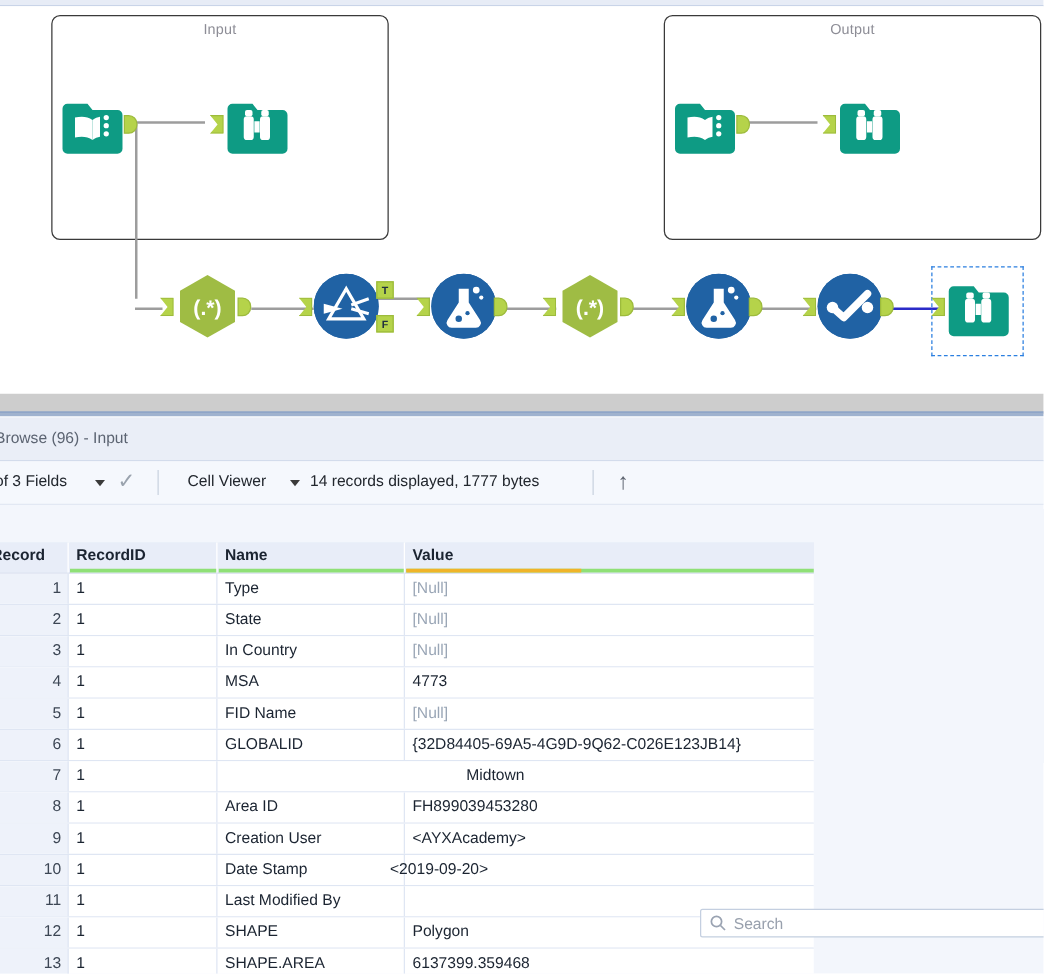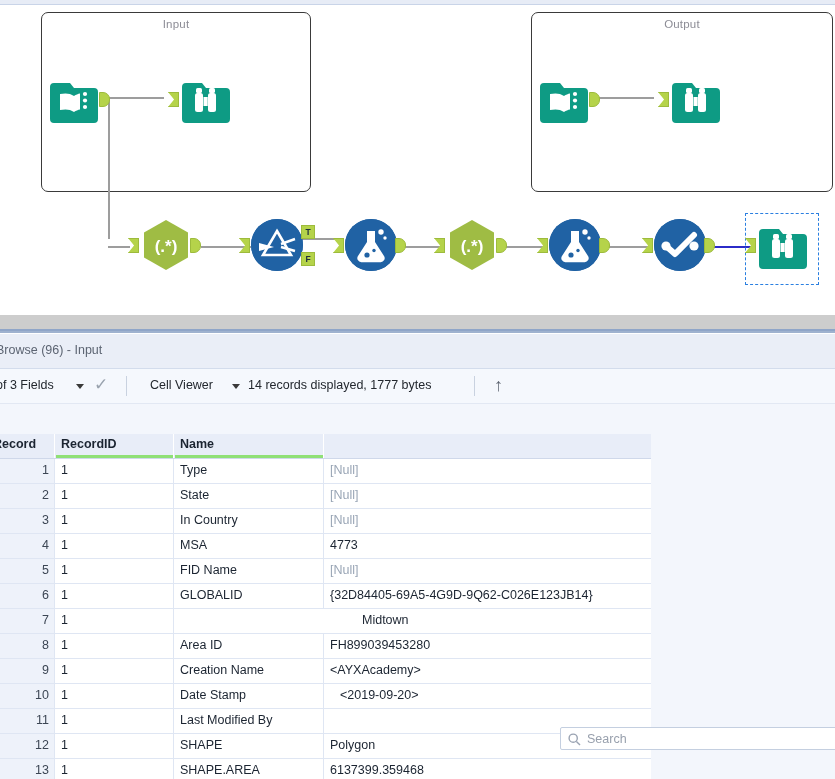--- a/index.html
+++ b/index.html
@@ -490,20 +490,25 @@
           <span>Record</span>
         </div>
         <div class="hcell" style="left:56px; width:118px;">
           <span>RecordID</span>
           <span class="underbar" style="background:#8fe076;"></span>
         </div>
         <div class="hcell" style="left:175px; width:149px;">
           <span>Name</span>
           <span class="underbar" style="background:#8fe076;"></span>
         </div>
+        <div class="hcell" style="left:325px; width:326px; border-right:none;">
+          <span>Value</span>
+          <span class="underbar" style="background:#8fe076;"></span>
+          <span class="underbar" style="background:#f0b429; width:140px;"></span>
+        </div>
       </div>
 
       <div id="rows-host">
           <div class="row">
             <div class="cell rownum" style="left: -12px; width: 67px;">1</div>
             <div class="cell" style="left: 56px; width: 118px;">1</div>
             <div class="cell" style="left: 175px; width: 149px;">Type</div>
             <div class="cell null" style="left: 325px; width: 326px; border-right: none;">[Null]</div>
           </div>
           <div class="row">
@@ -532,39 +537,39 @@
           </div>
           <div class="row">
             <div class="cell rownum" style="left: -12px; width: 67px;">6</div>
             <div class="cell" style="left: 56px; width: 118px;">1</div>
             <div class="cell" style="left: 175px; width: 149px;">GLOBALID</div>
             <div class="cell" style="left: 325px; width: 326px; border-right: none;">{32D84405-69A5-4G9D-9Q62-C026E123JB14}</div>
           </div>
           <div class="row">
             <div class="cell rownum" style="left: -12px; width: 67px;">7</div>
             <div class="cell" style="left: 56px; width: 118px;">1</div>
-            <div class="cell" style="left: 326px; width: 326px; border-right: none; padding-left: 36px;">Midtown</div>
+            <div class="cell" style="left: 337px; width: 326px; border-right: none; padding-left: 36px;">Midtown</div>
           </div>
           <div class="row">
             <div class="cell rownum" style="left: -12px; width: 67px;">8</div>
             <div class="cell" style="left: 56px; width: 118px;">1</div>
             <div class="cell" style="left: 175px; width: 149px;">Area ID</div>
             <div class="cell" style="left: 325px; width: 326px; border-right: none;">FH899039453280</div>
           </div>
           <div class="row">
             <div class="cell rownum" style="left: -12px; width: 67px;">9</div>
             <div class="cell" style="left: 56px; width: 118px;">1</div>
-            <div class="cell" style="left: 175px; width: 149px;">Creation Name</div>
+            <div class="cell" style="left: 175px; width: 149px;">Creation User</div>
             <div class="cell" style="left: 325px; width: 326px; border-right: none;">&lt;AYXAcademy&gt;</div>
           </div>
           <div class="row">
             <div class="cell rownum" style="left: -12px; width: 67px;">10</div>
             <div class="cell" style="left: 56px; width: 118px;">1</div>
             <div class="cell" style="left: 175px; width: 149px;">Date Stamp</div>
-            <div class="cell" style="left: 335px; width: 326px; border-right: none;">&lt;2019-09-20&gt;</div>
+            <div class="cell" style="left: 307px; width: 326px; border-right: none;">&lt;2019-09-20&gt;</div>
           </div>
           <div class="row">
             <div class="cell rownum" style="left: -12px; width: 67px;">11</div>
             <div class="cell" style="left: 56px; width: 118px;">1</div>
             <div class="cell" style="left: 175px; width: 149px;">Last Modified By</div>
             <div class="cell" style="left: 330px; width: 326px; border-right: none; margin-top: 22px;">&lt;John Doe&gt;</div>
           </div>
           <div class="row">
             <div class="cell rownum" style="left: -12px; width: 67px;">12</div>
             <div class="cell" style="left: 56px; width: 118px;">1</div>

